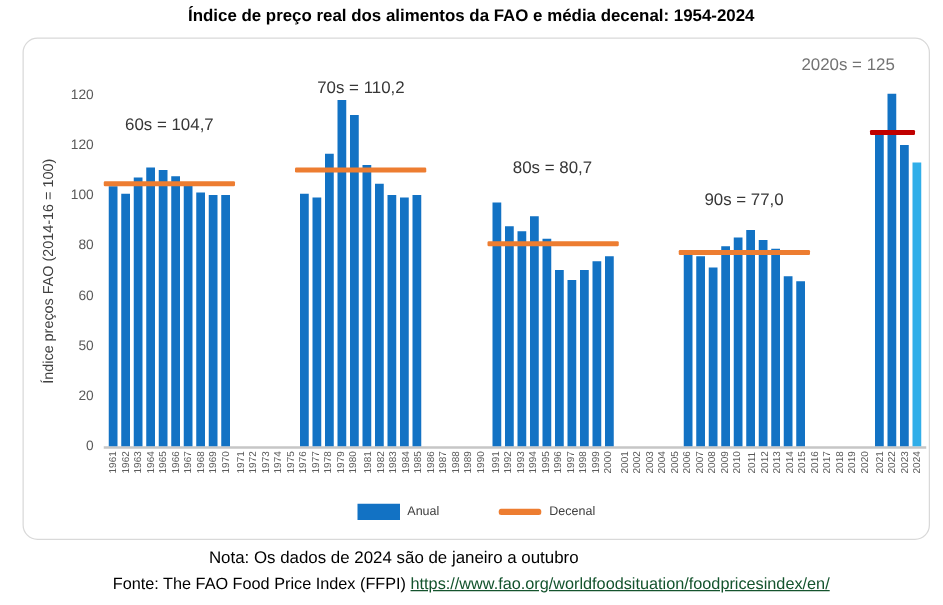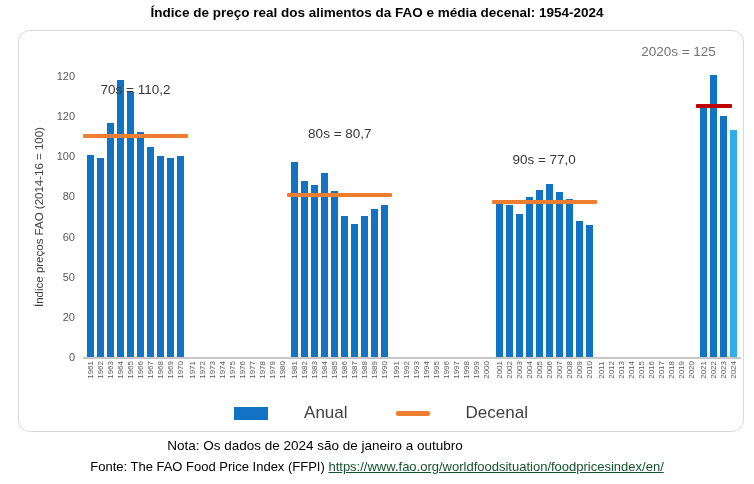--- a/index.html
+++ b/index.html
@@ -16,21 +16,21 @@
   .dec-line{position:absolute;height:4px;border-radius:1px;}
   .dec-label{position:absolute;left:50%;white-space:nowrap;font-size:13.5px;color:#373737;}
   .xlabels{position:absolute;left:68px;top:330px;width:650px;display:flex;justify-content:space-between;}
   .xgroup{display:flex;gap:3px;}
   .xslot{width:7px;display:flex;justify-content:center;}
   .xslot span{writing-mode:vertical-rl;transform:rotate(180deg);font-size:8px;color:#595959;letter-spacing:0px;line-height:7px;}
   .legend{position:absolute;left:0;top:372px;width:724px;display:flex;justify-content:center;gap:48px;align-items:center;}
   .legend-item{display:flex;align-items:center;gap:6px;}
   .swatch-bar{width:34px;height:13px;}
   .swatch-line{width:34px;height:5px;border-radius:2px;}
-  .legend-text{font-size:17px;color:#404040;margin-left:30px;}
+  .legend-text{font-size:10px;color:#404040;}
   .note{position:absolute;top:438px;left:0;width:630px;text-align:center;font-size:13.5px;color:#000;}
   .fonte{position:absolute;top:459px;left:0;width:754px;text-align:center;font-size:13px;color:#000;}
   .fonte a{text-decoration:underline;}
 </style>
 </head>
 <body>
 
 <div class="title">Índice de preço real dos alimentos da FAO e média decenal: 1954-2024</div>
 
 <div class="chart-box">
@@ -41,32 +41,46 @@
       <div class="tick" style="top: 239.714px;">50</div>
       <div class="tick" style="top: 199.571px;">60</div>
       <div class="tick" style="top: 159.429px;">80</div>
       <div class="tick" style="top: 119.286px;">100</div>
       <div class="tick" style="top: 79.1429px;">120</div>
       <div class="tick" style="top: 39px;">120</div>
     </div>
   <div class="baseline"></div>
   <div class="plot">
       <div class="group">
+        <div class="bar" style="height: 208.341px; background: rgb(18, 114, 196);"></div>
+        <div class="bar" style="height: 201.919px; background: rgb(18, 114, 196);"></div>
+        <div class="bar" style="height: 214.564px; background: rgb(18, 114, 196);"></div>
+        <div class="bar" style="height: 222.592px; background: rgb(18, 114, 196);"></div>
+        <div class="bar" style="height: 221.388px; background: rgb(18, 114, 196);"></div>
+        <div class="bar" style="height: 215.768px; background: rgb(18, 114, 196);"></div>
+        <div class="bar" style="height: 209.546px; background: rgb(18, 114, 196);"></div>
+        <div class="bar" style="height: 203.324px; background: rgb(18, 114, 196);"></div>
+        <div class="bar" style="height: 201.316px; background: rgb(18, 114, 196);"></div>
+        <div class="bar" style="height: 200.714px; background: rgb(18, 114, 196);"></div>
+        <div class="dec-line" style="bottom: 208.148px; left: -4px; right: -4px; background: rgb(237, 125, 49);"></div>
+        <div class="dec-label" style="top: 16px; transform: translateX(calc(-50% + 0px));">60s = 104,7</div>
+      </div>
+      <div class="group">
         <div class="bar" style="height: 202.119px; background: rgb(18, 114, 196);"></div>
         <div class="bar" style="height: 199.109px; background: rgb(18, 114, 196);"></div>
         <div class="bar" style="height: 234.434px; background: rgb(18, 114, 196);"></div>
         <div class="bar" style="height: 276.584px; background: rgb(18, 114, 196);"></div>
         <div class="bar" style="height: 264.943px; background: rgb(18, 114, 196);"></div>
         <div class="bar" style="height: 225.402px; background: rgb(18, 114, 196);"></div>
         <div class="bar" style="height: 210.148px; background: rgb(18, 114, 196);"></div>
         <div class="bar" style="height: 200.714px; background: rgb(18, 114, 196);"></div>
         <div class="bar" style="height: 199.109px; background: rgb(18, 114, 196);"></div>
         <div class="bar" style="height: 200.714px; background: rgb(18, 114, 196);"></div>
         <div class="dec-line" style="bottom: 219.187px; left: -4px; right: -4px; background: rgb(237, 125, 49);"></div>
-        <div class="dec-label" style="top: -14px; transform: translateX(calc(-50% + 0px)); margin-top: 20px;">70s = 110,2</div>
+        <div class="dec-label" style="top: -14px; transform: translateX(calc(-50% + 0px));">70s = 110,2</div>
       </div>
       <div class="group">
         <div class="bar" style="height: 194.693px; background: rgb(18, 114, 196);"></div>
         <div class="bar" style="height: 176.026px; background: rgb(18, 114, 196);"></div>
         <div class="bar" style="height: 171.611px; background: rgb(18, 114, 196);"></div>
         <div class="bar" style="height: 183.654px; background: rgb(18, 114, 196);"></div>
         <div class="bar" style="height: 165.991px; background: rgb(18, 114, 196);"></div>
         <div class="bar" style="height: 140.901px; background: rgb(18, 114, 196);"></div>
         <div class="bar" style="height: 133.475px; background: rgb(18, 114, 196);"></div>
         <div class="bar" style="height: 140.901px; background: rgb(18, 114, 196);"></div>

